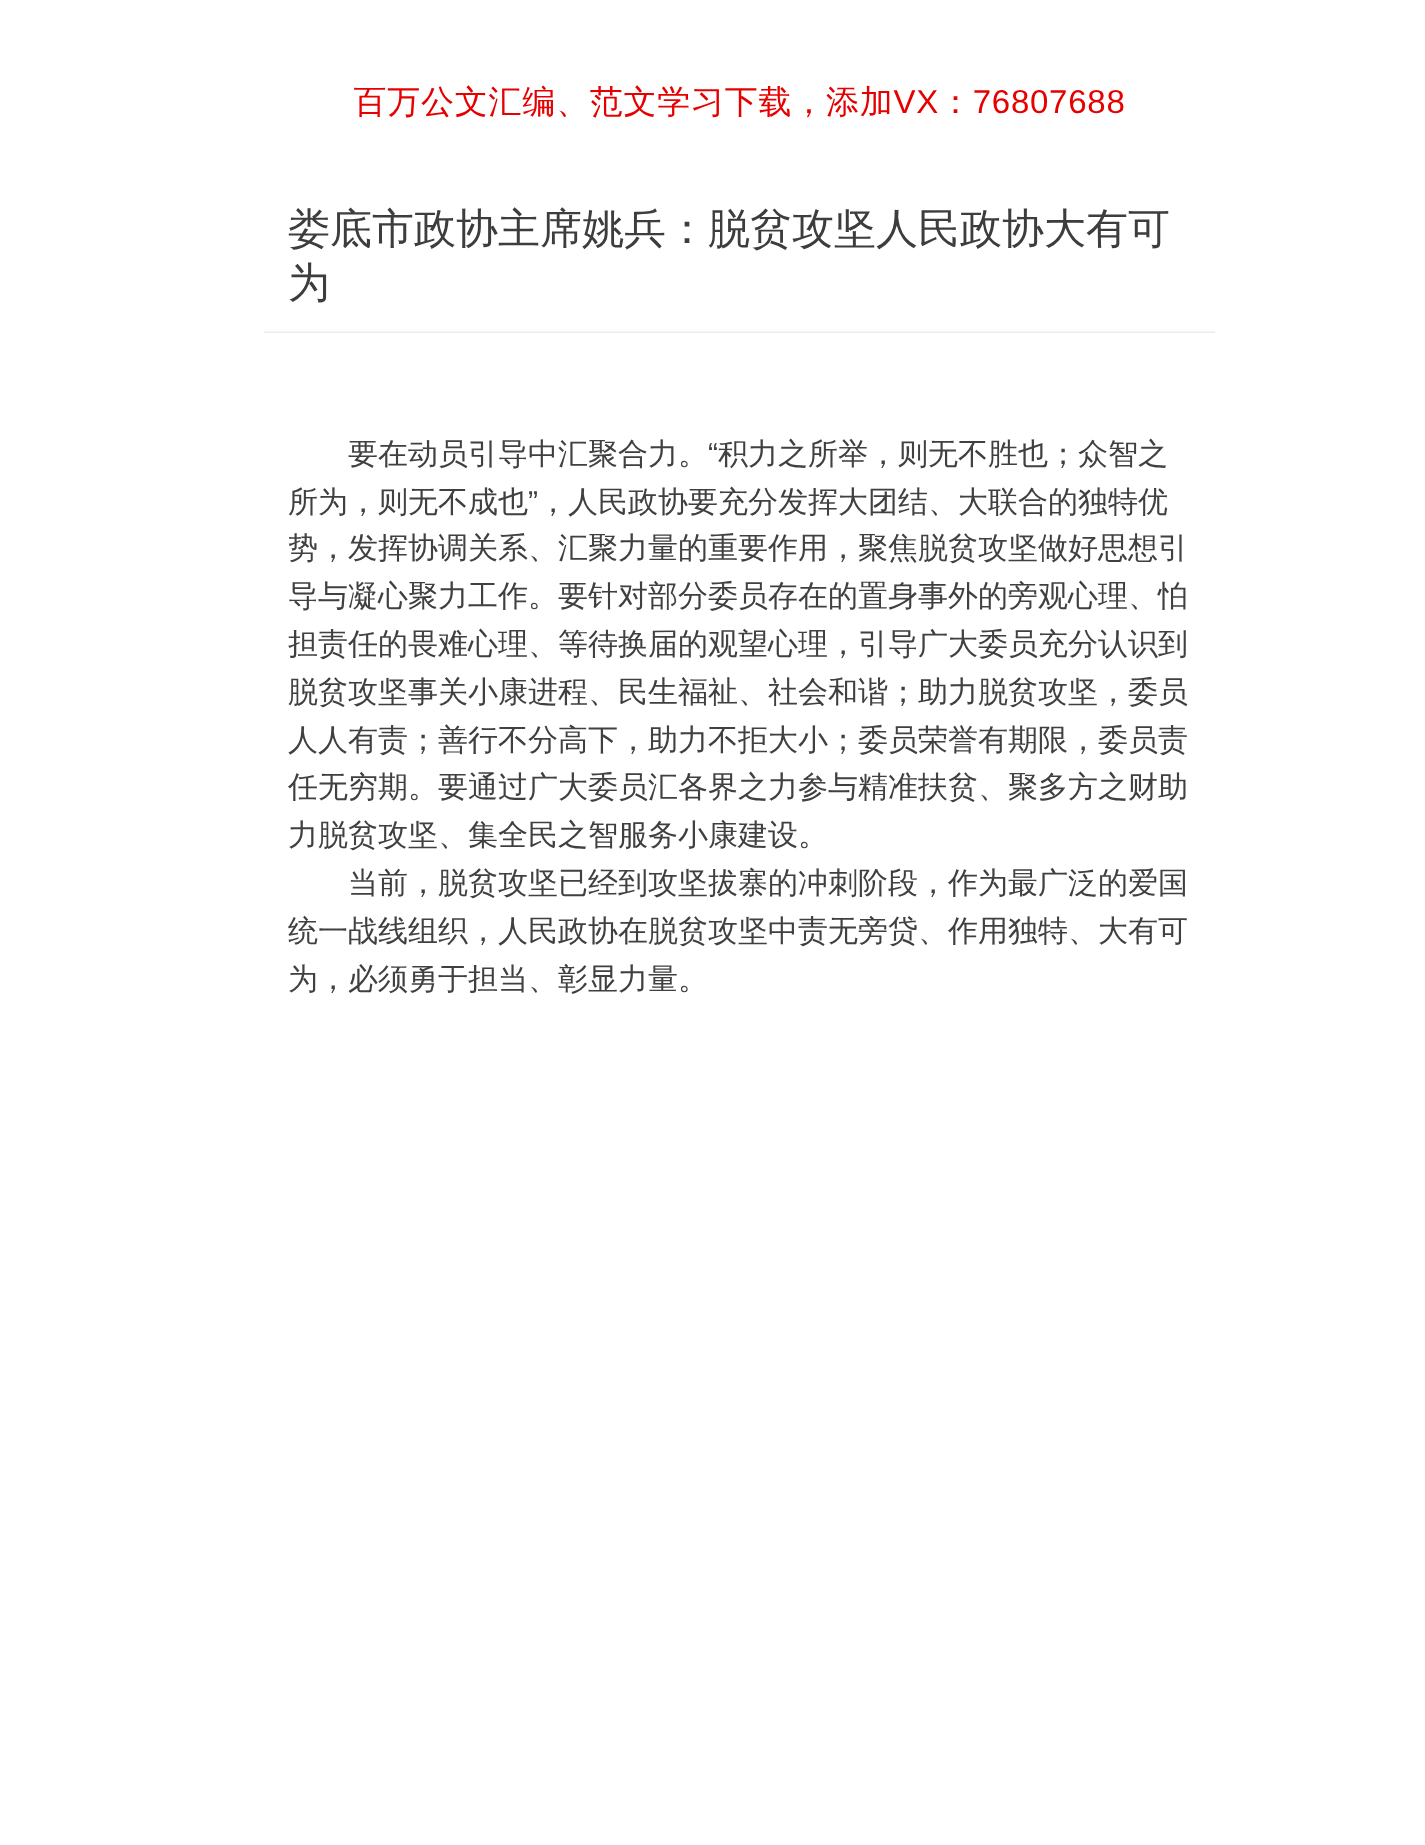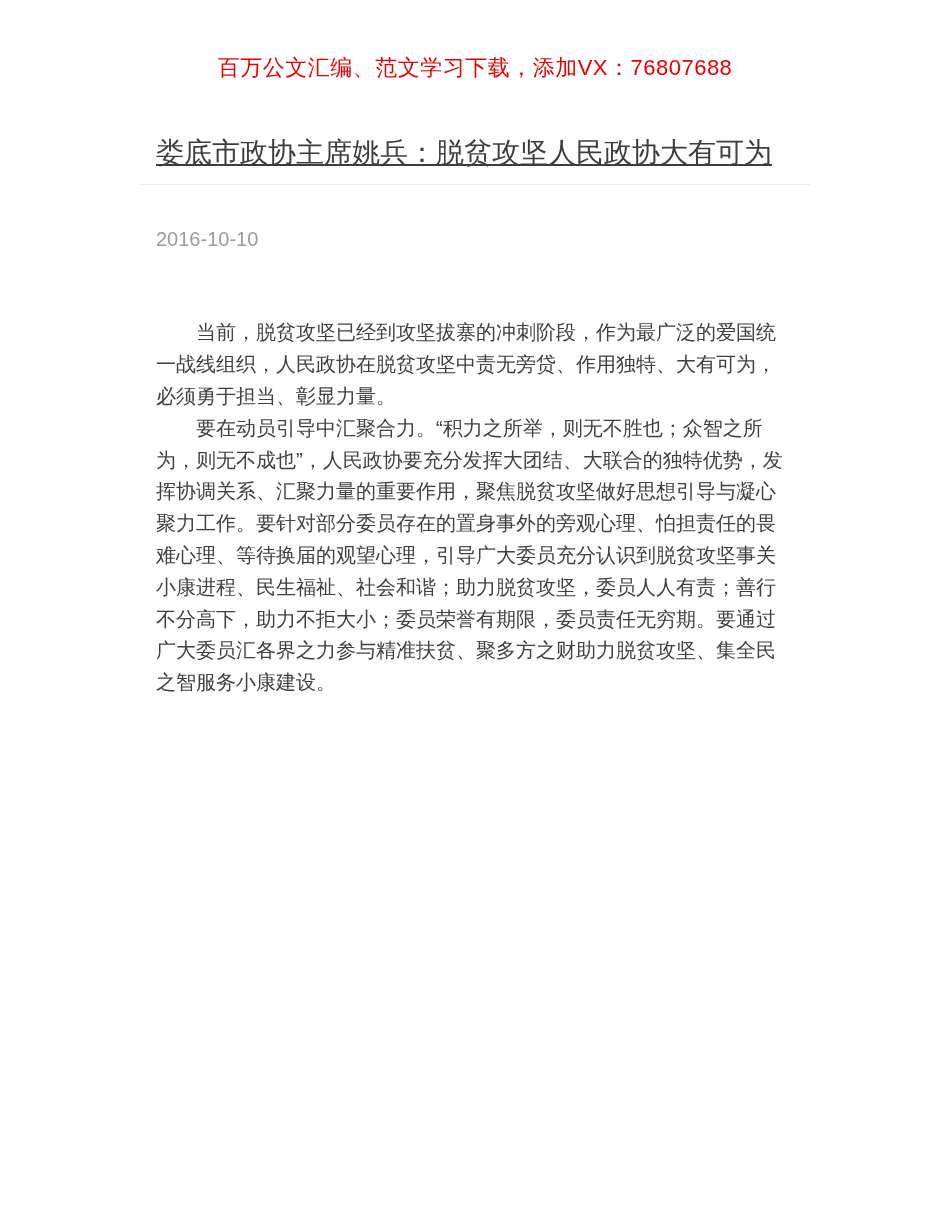--- a/index.html
+++ b/index.html
@@ -1,15 +1,15 @@
 <!DOCTYPE html>
 <html lang="zh"><head>
 <meta charset="utf-8">
 <style>
-  * { box-sizing: border-box; }
+  * { box-sizing: border-box; margin-left: 36px; }
   html, body { margin: 0; padding: 0; }
   body {
     width: 950px;
     height: 1230px;
     background: #ffffff;
     font-family: "Liberation Sans", "DejaVu Sans", sans-serif;
     overflow: hidden;
   }
   .promo {
     margin-top: 55px;
@@ -26,21 +26,20 @@
   .article-header {
     padding: 0 16px;
     border-bottom: 1px solid #ececec;
   }
   .title {
     margin: 0 0 13px 0;
     font-size: 28px;
     font-weight: 400;
     line-height: 1.3;
     color: #3d3d3d;
-    text-decoration: underline;
   }
   .date {
     padding: 0 16px;
     margin-top: 42px;
     font-size: 20px;
     line-height: 24px;
     color: #9b9b9b;
   }
   .article-body {
     padding: 0 16px;
@@ -58,20 +57,19 @@
 <body>
 
 <div class="promo">百万公文汇编、范文学习下载，添加VX：76807688</div>
 
 <div class="article">
 
   <div class="article-header">
     <h1 class="title">娄底市政协主席姚兵：脱贫攻坚人民政协大有可为</h1>
   </div>
 
-  <div class="date">2016-10-10</div>
 
   <div class="article-body">
+      <p>要在动员引导中汇聚合力。“积力之所举，则无不胜也；众智之所为，则无不成也”，人民政协要充分发挥大团结、大联合的独特优势，发挥协调关系、汇聚力量的重要作用，聚焦脱贫攻坚做好思想引导与凝心聚力工作。要针对部分委员存在的置身事外的旁观心理、怕担责任的畏难心理、等待换届的观望心理，引导广大委员充分认识到脱贫攻坚事关小康进程、民生福祉、社会和谐；助力脱贫攻坚，委员人人有责；善行不分高下，助力不拒大小；委员荣誉有期限，委员责任无穷期。要通过广大委员汇各界之力参与精准扶贫、聚多方之财助力脱贫攻坚、集全民之智服务小康建设。</p>
       <p>当前，脱贫攻坚已经到攻坚拔寨的冲刺阶段，作为最广泛的爱国统一战线组织，人民政协在脱贫攻坚中责无旁贷、作用独特、大有可为，必须勇于担当、彰显力量。</p>
-      <p>要在动员引导中汇聚合力。“积力之所举，则无不胜也；众智之所为，则无不成也”，人民政协要充分发挥大团结、大联合的独特优势，发挥协调关系、汇聚力量的重要作用，聚焦脱贫攻坚做好思想引导与凝心聚力工作。要针对部分委员存在的置身事外的旁观心理、怕担责任的畏难心理、等待换届的观望心理，引导广大委员充分认识到脱贫攻坚事关小康进程、民生福祉、社会和谐；助力脱贫攻坚，委员人人有责；善行不分高下，助力不拒大小；委员荣誉有期限，委员责任无穷期。要通过广大委员汇各界之力参与精准扶贫、聚多方之财助力脱贫攻坚、集全民之智服务小康建设。</p>
     </div>
 
 </div>
 
 </body></html>

